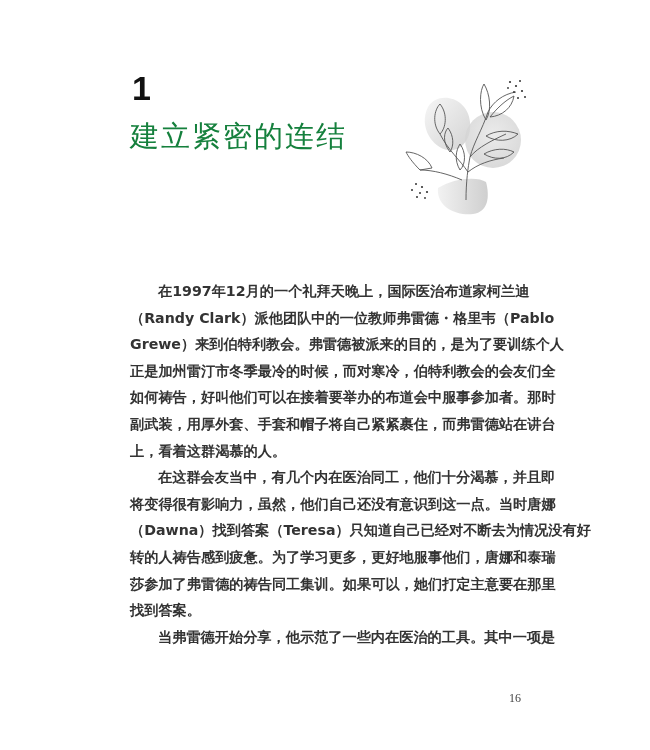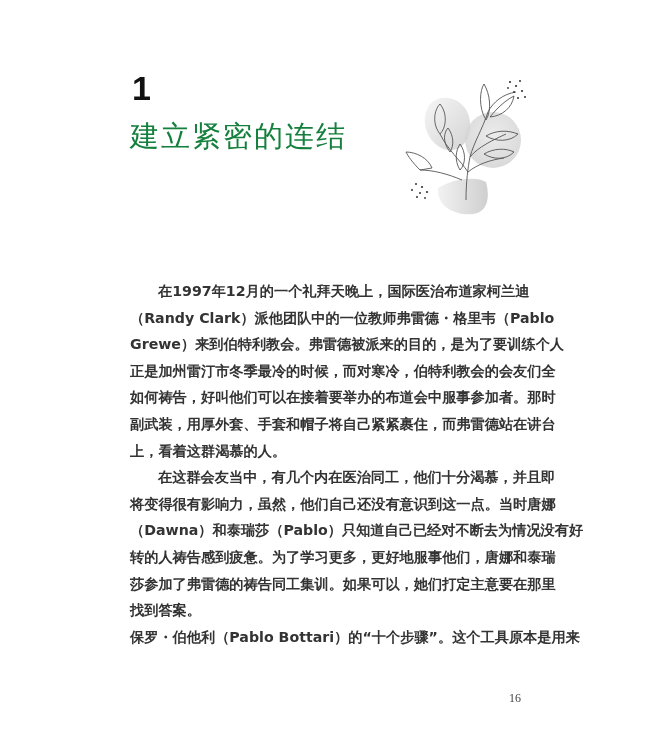--- a/index.html
+++ b/index.html
@@ -105,24 +105,24 @@
       <span class="line" style="margin-left:-28px">（Randy Clark）派他团队中的一位教师弗雷德・格里韦（Pablo</span>
       <span class="line" style="margin-left:-28px">Grewe）来到伯特利教会。弗雷德被派来的目的，是为了要训练个人</span>
       <span class="line" style="margin-left:-28px">正是加州雷汀市冬季最冷的时候，而对寒冷，伯特利教会的会友们全</span>
       <span class="line" style="margin-left:-28px">如何祷告，好叫他们可以在接着要举办的布道会中服事参加者。那时</span>
       <span class="line" style="margin-left:-28px">副武装，用厚外套、手套和帽子将自己紧紧裹住，而弗雷德站在讲台</span>
       <span class="line last" style="margin-left:-28px">上，看着这群渴慕的人。</span>
     </p>
     <p>
       <span class="line">在这群会友当中，有几个内在医治同工，他们十分渴慕，并且即</span>
       <span class="line" style="margin-left:-28px">将变得很有影响力，虽然，他们自己还没有意识到这一点。当时唐娜</span>
-      <span class="line" style="margin-left:-28px">（Dawna）和泰瑞莎（Pablo）只知道自己已经对不断去为情况没有好</span>
+      <span class="line" style="margin-left:-28px">（Dawna）找到答案（Teresa）只知道自己已经对不断去为情况没有好</span>
       <span class="line" style="margin-left:-28px">转的人祷告感到疲惫。为了学习更多，更好地服事他们，唐娜和泰瑞</span>
       <span class="line" style="margin-left:-28px">莎参加了弗雷德的祷告同工集训。如果可以，她们打定主意要在那里</span>
       <span class="line last" style="margin-left:-28px">找到答案。</span>
     </p>
     <p>
-      <span class="line" style="margin-left:-28px">保罗・伯他利（Pablo Bottari）的“十个步骤”。这个工具原本是用来</span>
+      <span class="line">当弗雷德开始分享，他示范了一些内在医治的工具。其中一项是</span>
     </p>
   </div>
 
   <div class="page-number">16</div>
 </div>
 
 </body></html>

